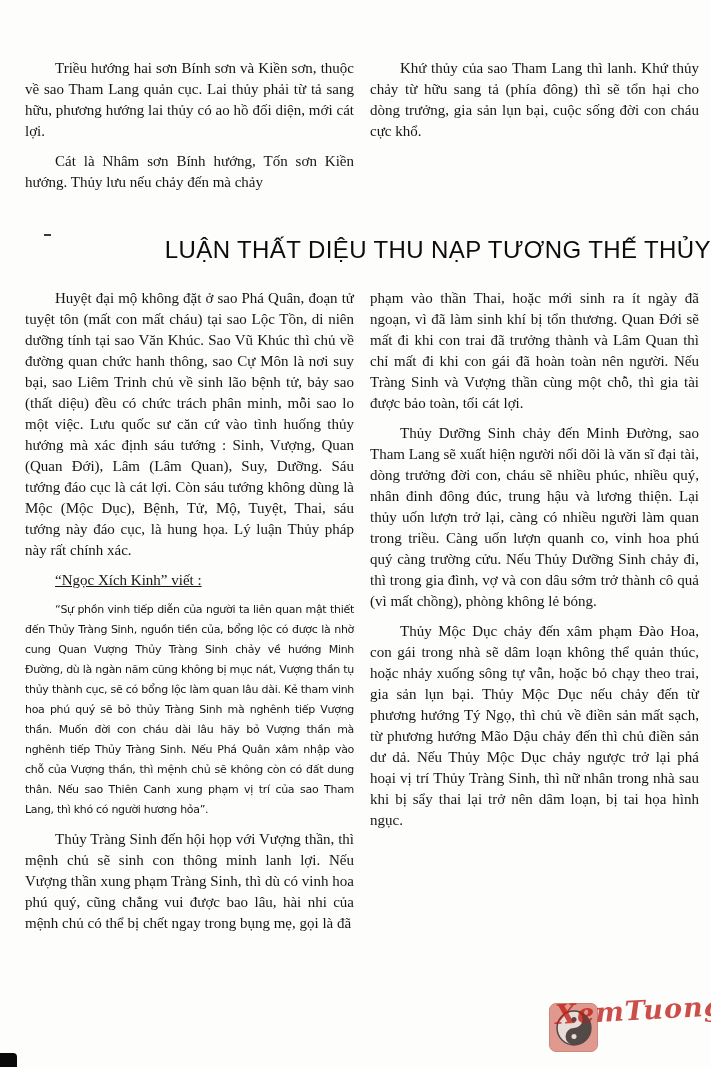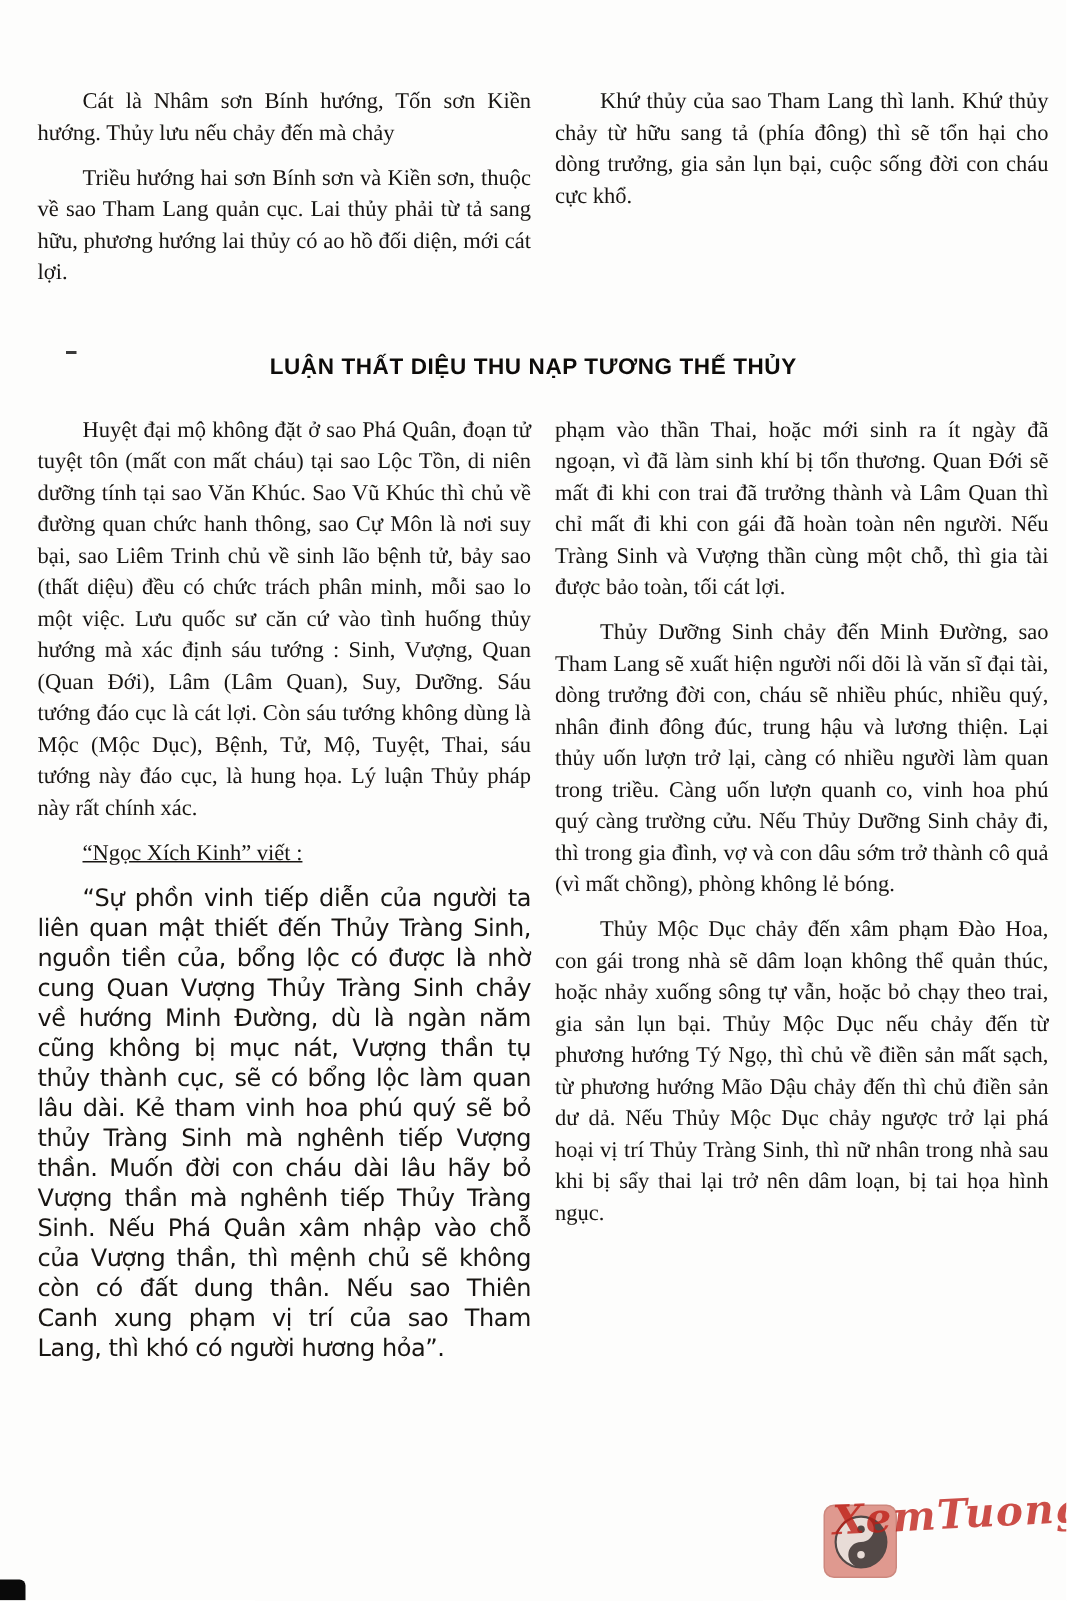--- a/index.html
+++ b/index.html
@@ -7,29 +7,29 @@
     position:relative; width:711px; height:1067px; overflow:hidden;
     background:#fdfdfc; color:#181512;
     font-family:"Liberation Serif", serif;
   }
   .columns { display:flex; gap:16px; padding-left:25px; padding-right:12px; }
   .col { width:330px; text-align:justify; font-size:15px; line-height:21px; }
   .col p { margin:0 0 9px 0; text-indent:30px; }
   .col p.noindent { text-indent:0; }
   .top-section { padding-top:58px; }
   .section-heading {
-    margin:34px 0 24px 0; text-align:center;
-    font-family:"Liberation Sans", sans-serif; font-weight:700;
-    font-size:15px; letter-spacing:0.4px; color:#0e0c0a;
+    margin:34px 0 24px 0; text-align:right;
+    font-family:"Liberation Sans", sans-serif; font-weight:400;
+    font-size:24px; letter-spacing:0.4px; color:#0e0c0a;
   }
   .quote-intro { text-indent:30px; margin:0 0 9px 0;text-decoration:underline; }
   .quote {
     margin:0 0 9px 22px; text-indent:14px;
     font-family:"DejaVu Sans", sans-serif;
-    font-size:16px; line-height:20px; letter-spacing:-0.3px;
+    font-size:11px; line-height:20px; letter-spacing:-0.3px;
   }
   .scan-dash { position:absolute; left:44px; top:234px; width:7px; height:2px; background:#3a3a3a; }
   .scan-corner { position:absolute; left:0; bottom:0; width:17px; height:14px; background:#0a0a0a; border-top-right-radius:4px; }
   .watermark { position:absolute; right:0px; bottom:14px; width:172px; height:66px; }
   .wm-badge {
     position:absolute; left:10px; top:16px; width:47px; height:47px;
     background:#dd9186; border:1px solid #c97f74; border-radius:7px;
     display:flex; align-items:center; justify-content:center;
     opacity:0.92;
   }
@@ -41,37 +41,38 @@
     color:rgba(190,28,20,0.78); letter-spacing:1px;
   }
 </style>
 </head>
 <body>
 
 <div class="page">
 
   <div class="columns top-section">
     <div class="col">
+      <p>Triều hướng hai sơn Bính sơn và Kiền sơn, thuộc về sao Tham Lang quản cục. Lai thủy phải từ tả sang hữu, phương hướng lai thủy có ao hồ đối diện, mới cát lợi.</p>
       <p>Cát là Nhâm sơn Bính hướng, Tốn sơn Kiền hướng. Thủy lưu nếu chảy đến mà chảy</p>
-      <p>Triều hướng hai sơn Bính sơn và Kiền sơn, thuộc về sao Tham Lang quản cục. Lai thủy phải từ tả sang hữu, phương hướng lai thủy có ao hồ đối diện, mới cát lợi.</p>
     </div>
     <div class="col">
       <p>Khứ thủy của sao Tham Lang thì lanh. Khứ thủy chảy từ hữu sang tả (phía đông) thì sẽ tổn hại cho dòng trưởng, gia sản lụn bại, cuộc sống đời con cháu cực khổ.</p>
     </div>
   </div>
 
   <div class="scan-dash"></div>
 
   <h1 class="section-heading">LUẬN THẤT DIỆU THU NẠP TƯƠNG THẾ THỦY</h1>
 
   <div class="columns main-section">
     <div class="col">
       <p>Huyệt đại mộ không đặt ở sao Phá Quân, đoạn tử tuyệt tôn (mất con mất cháu) tại sao Lộc Tồn, di niên dưỡng tính tại sao Văn Khúc. Sao Vũ Khúc thì chủ về đường quan chức hanh thông, sao Cự Môn là nơi suy bại, sao Liêm Trinh chủ về sinh lão bệnh tử, bảy sao (thất diệu) đều có chức trách phân minh, mỗi sao lo một việc. Lưu quốc sư căn cứ vào tình huống thủy hướng mà xác định sáu tướng : Sinh, Vượng, Quan (Quan Đới), Lâm (Lâm Quan), Suy, Dưỡng. Sáu tướng đáo cục là cát lợi. Còn sáu tướng không dùng là Mộc (Mộc Dục), Bệnh, Tử, Mộ, Tuyệt, Thai, sáu tướng này đáo cục, là hung họa. Lý luận Thủy pháp này rất chính xác.</p>
       <p class="quote-intro">“Ngọc Xích Kinh” viết :</p>
       <p class="quote">“Sự phồn vinh tiếp diễn của người ta liên quan mật thiết đến Thủy Tràng Sinh, nguồn tiền của, bổng lộc có được là nhờ cung Quan Vượng Thủy Tràng Sinh chảy về hướng Minh Đường, dù là ngàn năm cũng không bị mục nát, Vượng thần tụ thủy thành cục, sẽ có bổng lộc làm quan lâu dài. Kẻ tham vinh hoa phú quý sẽ bỏ thủy Tràng Sinh mà nghênh tiếp Vượng thần. Muốn đời con cháu dài lâu hãy bỏ Vượng thần mà nghênh tiếp Thủy Tràng Sinh. Nếu Phá Quân xâm nhập vào chỗ của Vượng thần, thì mệnh chủ sẽ không còn có đất dung thân. Nếu sao Thiên Canh xung phạm vị trí của sao Tham Lang, thì khó có người hương hỏa”.</p>
+      <p>Thủy Tràng Sinh đến hội họp với Vượng thần, thì mệnh chủ sẽ sinh con thông minh lanh lợi. Nếu Vượng thần xung phạm Tràng Sinh, thì dù có vinh hoa phú quý, cũng chẳng vui được bao lâu, hài nhi của mệnh chủ có thể bị chết ngay trong bụng mẹ, gọi là đã</p>
     </div>
     <div class="col">
       <p class="noindent">phạm vào thần Thai, hoặc mới sinh ra ít ngày đã ngoạn, vì đã làm sinh khí bị tổn thương. Quan Đới sẽ mất đi khi con trai đã trưởng thành và Lâm Quan thì chỉ mất đi khi con gái đã hoàn toàn nên người. Nếu Tràng Sinh và Vượng thần cùng một chỗ, thì gia tài được bảo toàn, tối cát lợi.</p>
       <p>Thủy Dưỡng Sinh chảy đến Minh Đường, sao Tham Lang sẽ xuất hiện người nối dõi là văn sĩ đại tài, dòng trưởng đời con, cháu sẽ nhiều phúc, nhiều quý, nhân đinh đông đúc, trung hậu và lương thiện. Lại thủy uốn lượn trở lại, càng có nhiều người làm quan trong triều. Càng uốn lượn quanh co, vinh hoa phú quý càng trường cửu. Nếu Thủy Dưỡng Sinh chảy đi, thì trong gia đình, vợ và con dâu sớm trở thành cô quả (vì mất chồng), phòng không lẻ bóng.</p>
       <p>Thủy Mộc Dục chảy đến xâm phạm Đào Hoa, con gái trong nhà sẽ dâm loạn không thể quản thúc, hoặc nhảy xuống sông tự vẫn, hoặc bỏ chạy theo trai, gia sản lụn bại. Thủy Mộc Dục nếu chảy đến từ phương hướng Tý Ngọ, thì chủ về điền sản mất sạch, từ phương hướng Mão Dậu chảy đến thì chủ điền sản dư dả. Nếu Thủy Mộc Dục chảy ngược trở lại phá hoại vị trí Thủy Tràng Sinh, thì nữ nhân trong nhà sau khi bị sẩy thai lại trở nên dâm loạn, bị tai họa hình ngục.</p>
     </div>
   </div>
 
   <div class="watermark">
     <span class="wm-badge">

